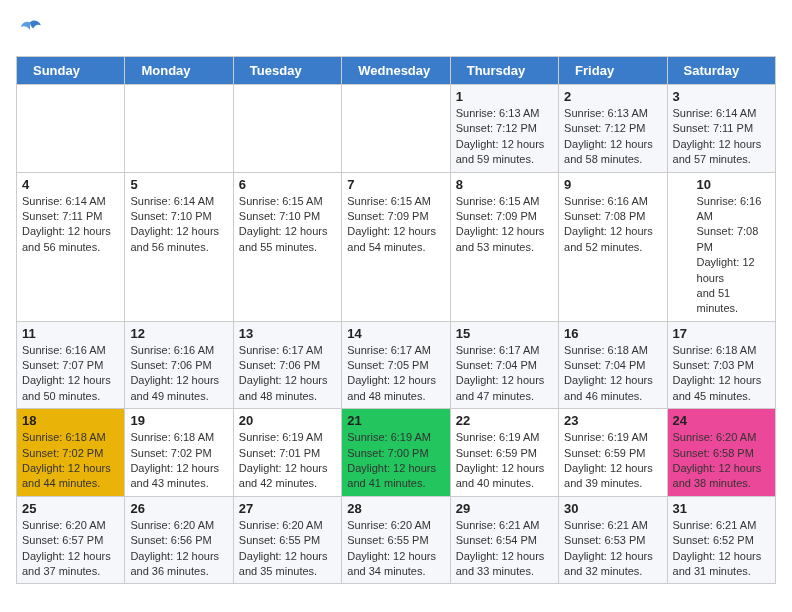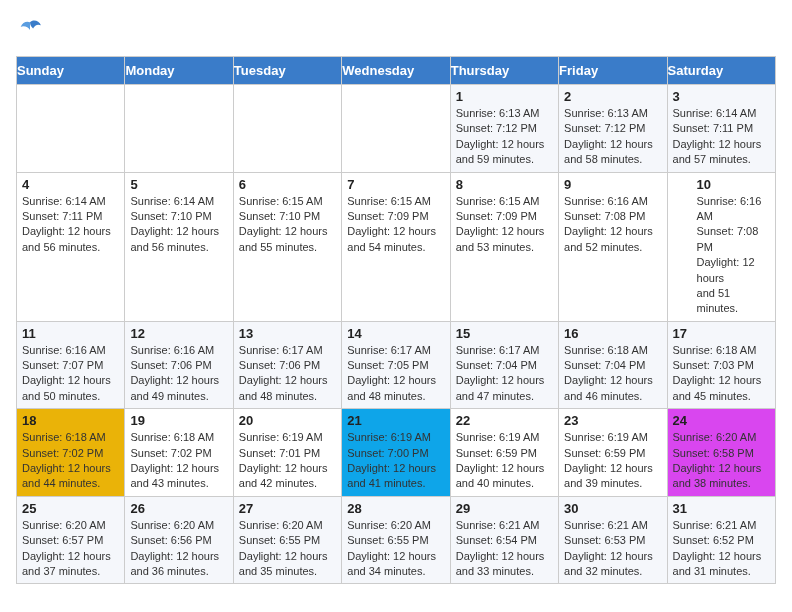--- a/index.html
+++ b/index.html
@@ -49,21 +49,21 @@
     .calendar-table {
       width: 100%;
       border-collapse: collapse;
       table-layout: fixed;
     }
     .calendar-table th {
       background: #3a7cc9;
       color: #fff;
       font-size: 13px;
       font-weight: bold;
-      padding: 6px 0;
+      padding: 6px 16px;
       text-align: left;
       border: 1px solid #ccc;
     }
     .calendar-table td {
       border: 1px solid #ccc;
       vertical-align: top;
       padding: 4px 5px;
       font-size: 10.5px;
       color: #222;
       height: 85px;
@@ -268,42 +268,42 @@
 Daylight: 12 hours
 and 43 minutes.</div>
         </td>
         <td style="background: rgb(255, 255, 255);">
           <span class="day-number">20</span>
           <div class="day-info" style="white-space: pre-line;">Sunrise: 6:19 AM
 Sunset: 7:01 PM
 Daylight: 12 hours
 and 42 minutes.</div>
         </td>
-        <td style="background: #0ea5e9; margin-left: 22px;">
+        <td style="background: #22c55e; margin-left: 22px;">
           <span class="day-number">21</span>
           <div class="day-info" style="white-space: pre-line;">Sunrise: 6:19 AM
 Sunset: 7:00 PM
 Daylight: 12 hours
 and 41 minutes.</div>
         </td>
         <td style="background: rgb(255, 255, 255);">
           <span class="day-number">22</span>
           <div class="day-info" style="white-space: pre-line;">Sunrise: 6:19 AM
 Sunset: 6:59 PM
 Daylight: 12 hours
 and 40 minutes.</div>
         </td>
         <td style="background: rgb(255, 255, 255);">
           <span class="day-number">23</span>
           <div class="day-info" style="white-space: pre-line;">Sunrise: 6:19 AM
 Sunset: 6:59 PM
 Daylight: 12 hours
 and 39 minutes.</div>
         </td>
-        <td style="background: #d946ef; margin-left: 36px;">
+        <td style="background: #ec4899; margin-left: 36px;">
           <span class="day-number">24</span>
           <div class="day-info" style="white-space: pre-line;">Sunrise: 6:20 AM
 Sunset: 6:58 PM
 Daylight: 12 hours
 and 38 minutes.</div>
         </td>
       </tr>
       <tr>
         <td style="background: rgb(245, 247, 251);">
           <span class="day-number">25</span>

